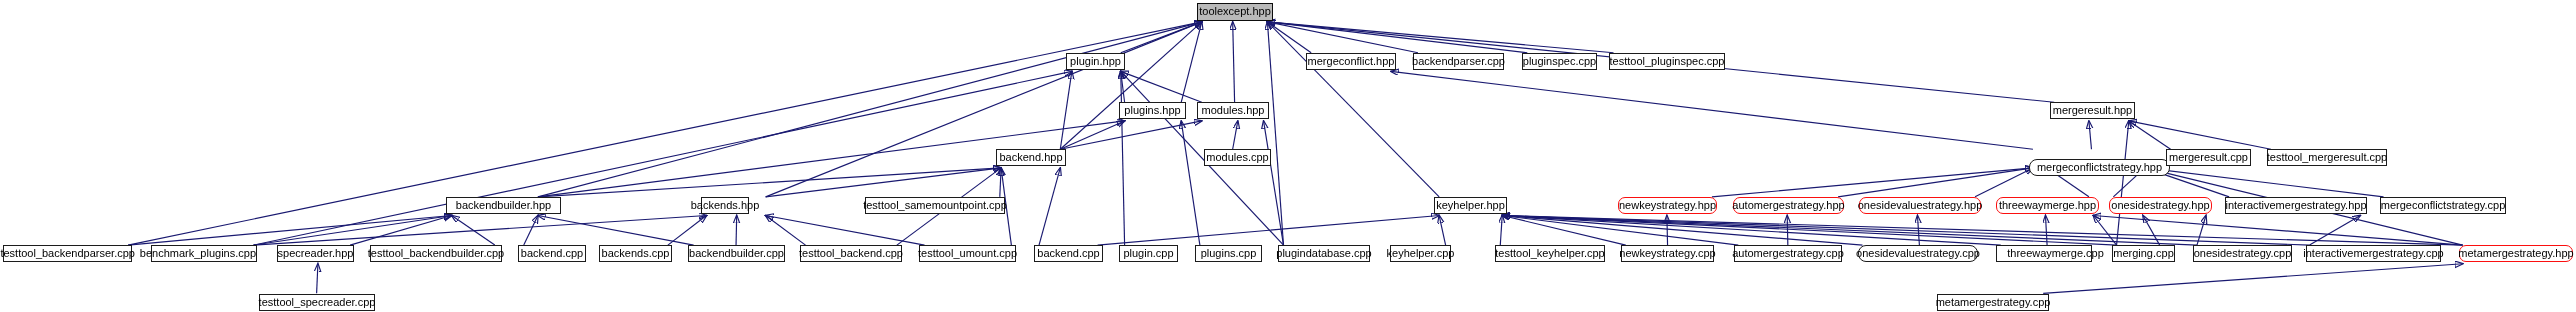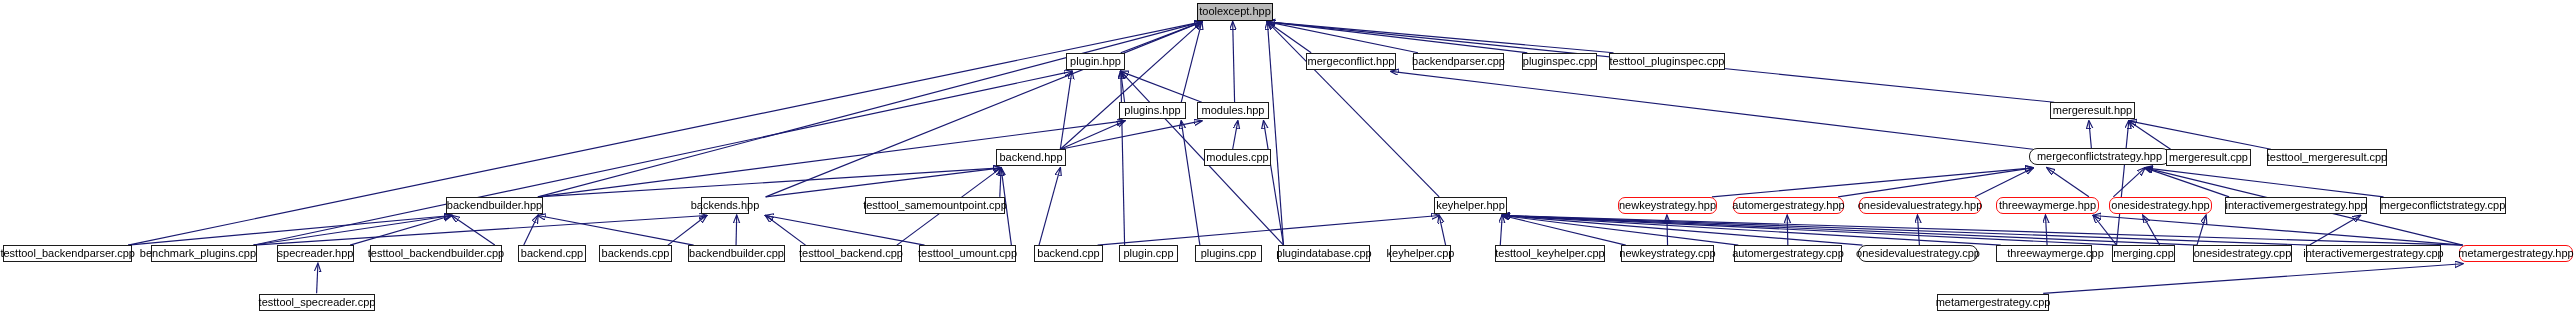--- a/index.html
+++ b/index.html
@@ -137,30 +137,30 @@
   </div>
       <div class="node" style="left: 2050px; top: 102px; width: 85px;">
     <span class="label">mergeresult.hpp</span>
   </div>
       <div class="node" style="left: 996px; top: 149px; width: 70px;">
     <span class="label">backend.hpp</span>
   </div>
       <div class="node" style="left: 1204px; top: 149px; width: 67px;">
     <span class="label">modules.cpp</span>
   </div>
-      <div class="node" style="left: 2029px; top: 148px; width: 141px; border-radius: 8px;">
+      <div class="node" style="left: 2029px; top: 159px; width: 141px; border-radius: 8px;">
     <span class="label">mergeconflictstrategy.hpp</span>
   </div>
       <div class="node" style="left: 2166px; top: 149px; width: 85px;">
     <span class="label">mergeresult.cpp</span>
   </div>
       <div class="node" style="left: 2267px; top: 149px; width: 120px;">
     <span class="label">testtool_mergeresult.cpp</span>
   </div>
-      <div class="node" style="left: 446px; top: 197px; width: 97px;">
+      <div class="node" style="left: 446px; top: 197px; width: 115px;">
     <span class="label">backendbuilder.hpp</span>
   </div>
       <div class="node" style="left: 701px; top: 197px; width: 48px;">
     <span class="label">backends.hpp</span>
   </div>
       <div class="node" style="left: 865px; top: 197px; width: 140px;">
     <span class="label">testtool_samemountpoint.cpp</span>
   </div>
       <div class="node" style="left: 1434px; top: 197px; width: 73px;">
     <span class="label">keyhelper.hpp</span>

